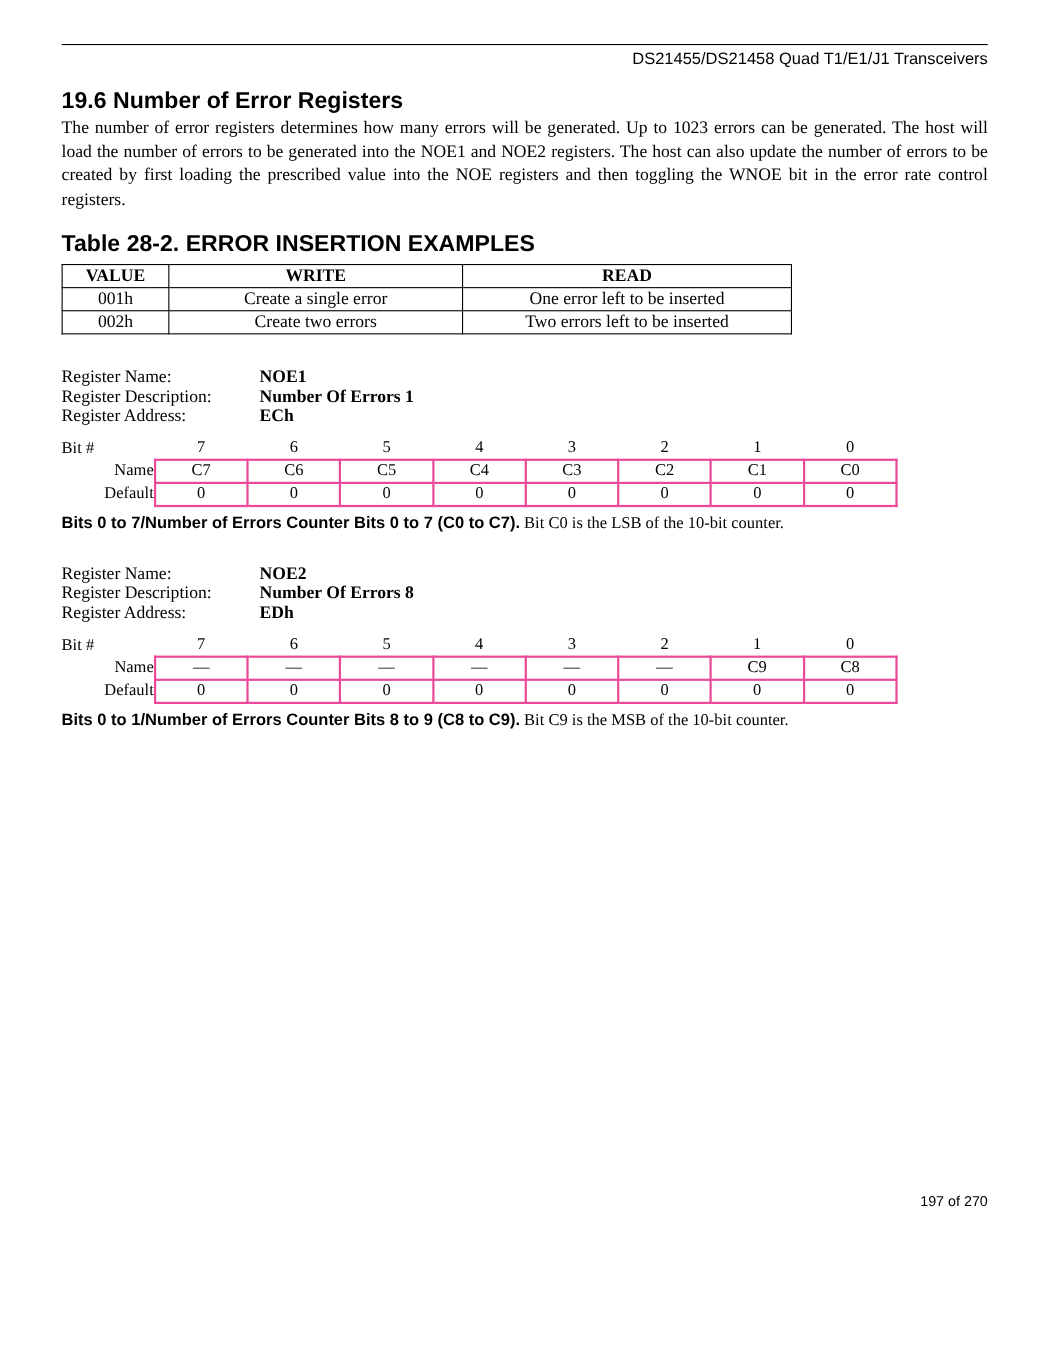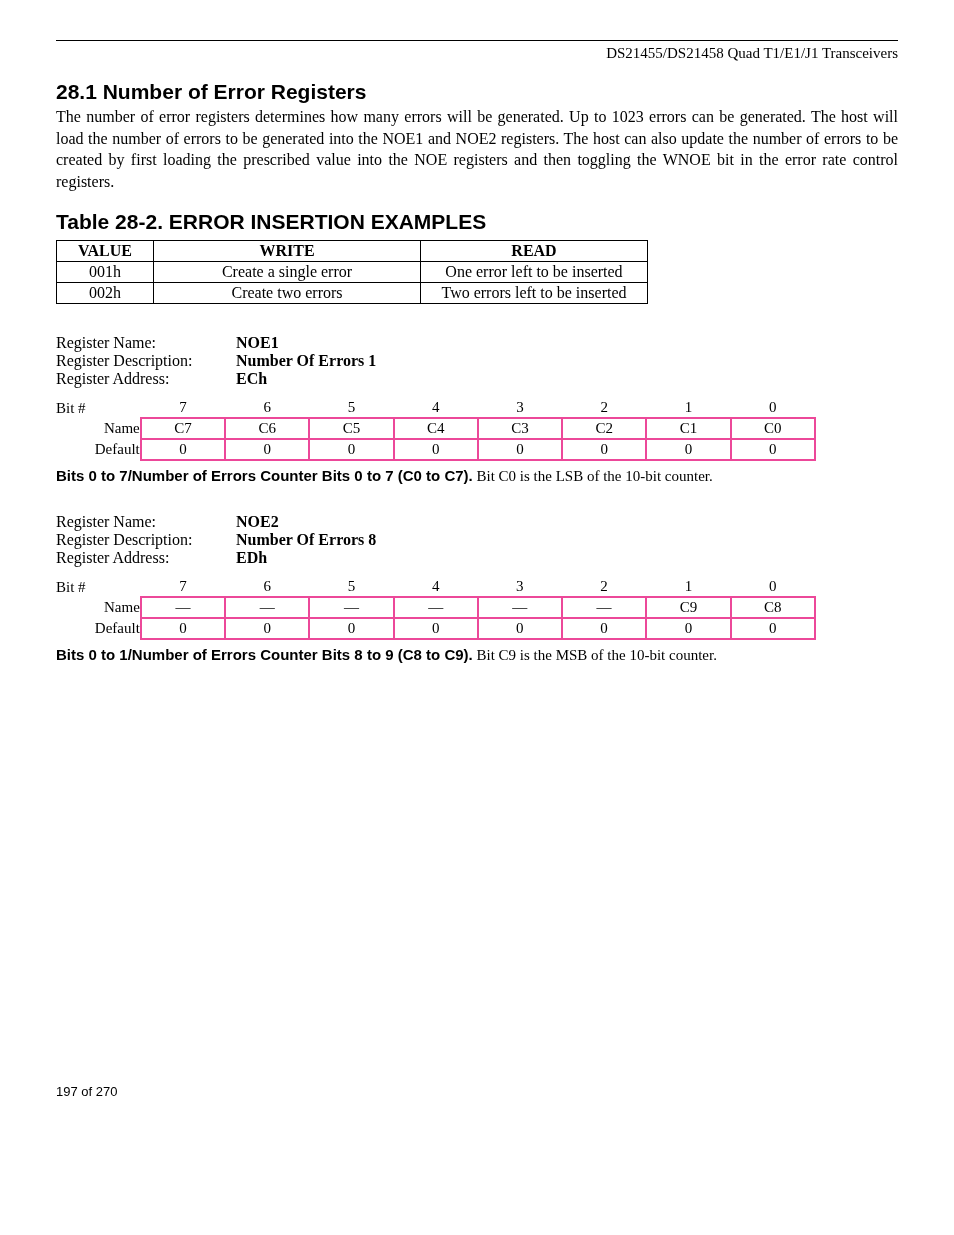--- a/index.html
+++ b/index.html
@@ -10,21 +10,21 @@
     padding: 40px 56px;
     width: 954px;
     box-sizing: border-box;
     background: #fff;
   }
   .header-line {
     border-top: 1px solid #000;
     margin-bottom: 4px;
   }
   .doc-header {
-    font-family: Liberation Serif, serif;
+    font-family: Liberation Sans, sans-serif;
     font-size: 15px;
     text-align: right;
     margin-bottom: 18px;
   }
   h2.section {
     font-family: Arial, Helvetica, sans-serif;
     font-size: 21px;
     font-weight: bold;
     margin: 10px 0 2px 0;
   }
@@ -34,21 +34,21 @@
     line-height: 1.35;
   }
   h2.table-title {
     font-family: Arial, Helvetica, sans-serif;
     font-size: 21px;
     font-weight: bold;
     margin: 10px 0 6px 0;
   }
   table.error-table {
     border-collapse: collapse;
-    width: 592px;
+    width: 664px;
     margin-bottom: 30px;
   }
   table.error-table th, table.error-table td {
     border: 1px solid #000;
     padding: 1px 8px;
     text-align: center;
     font-size: 16px;
   }
   table.error-table th {
     font-weight: bold;
@@ -97,33 +97,33 @@
   }
   .bit-desc {
     font-size: 15px;
     margin: 4px 0 28px 0;
   }
   .bit-desc .lead {
     font-family: Arial, Helvetica, sans-serif;
     font-weight: bold;
   }
   .footer {
-    text-align: left;
+    text-align: right;
     font-family: Arial, Helvetica, sans-serif;
     font-size: 13px;
     margin-top: 420px;
   }
 </style>
 </head>
 <body>
 
 <div class="header-line"></div>
 <div class="doc-header">DS21455/DS21458 Quad T1/E1/J1 Transceivers</div>
 
-<h2 class="section">28.1  Number of Error Registers</h2>
+<h2 class="section">19.6  Number of Error Registers</h2>
 <p class="body">The number of error registers determines how many errors will be generated. Up to 1023 errors can be generated. The host will load the number of errors to be generated into the NOE1 and NOE2 registers. The host can also update the number of errors to be created by first loading the prescribed value into the NOE registers and then toggling the WNOE bit in the error rate control registers.</p>
 
 <h2 class="table-title">Table 28-2. ERROR INSERTION EXAMPLES</h2>
 
 <table class="error-table">
   <tbody>
       <tr>
     <th style="width:80px">VALUE</th>
     <th style="width:250px">WRITE</th>
     <th>READ</th>

